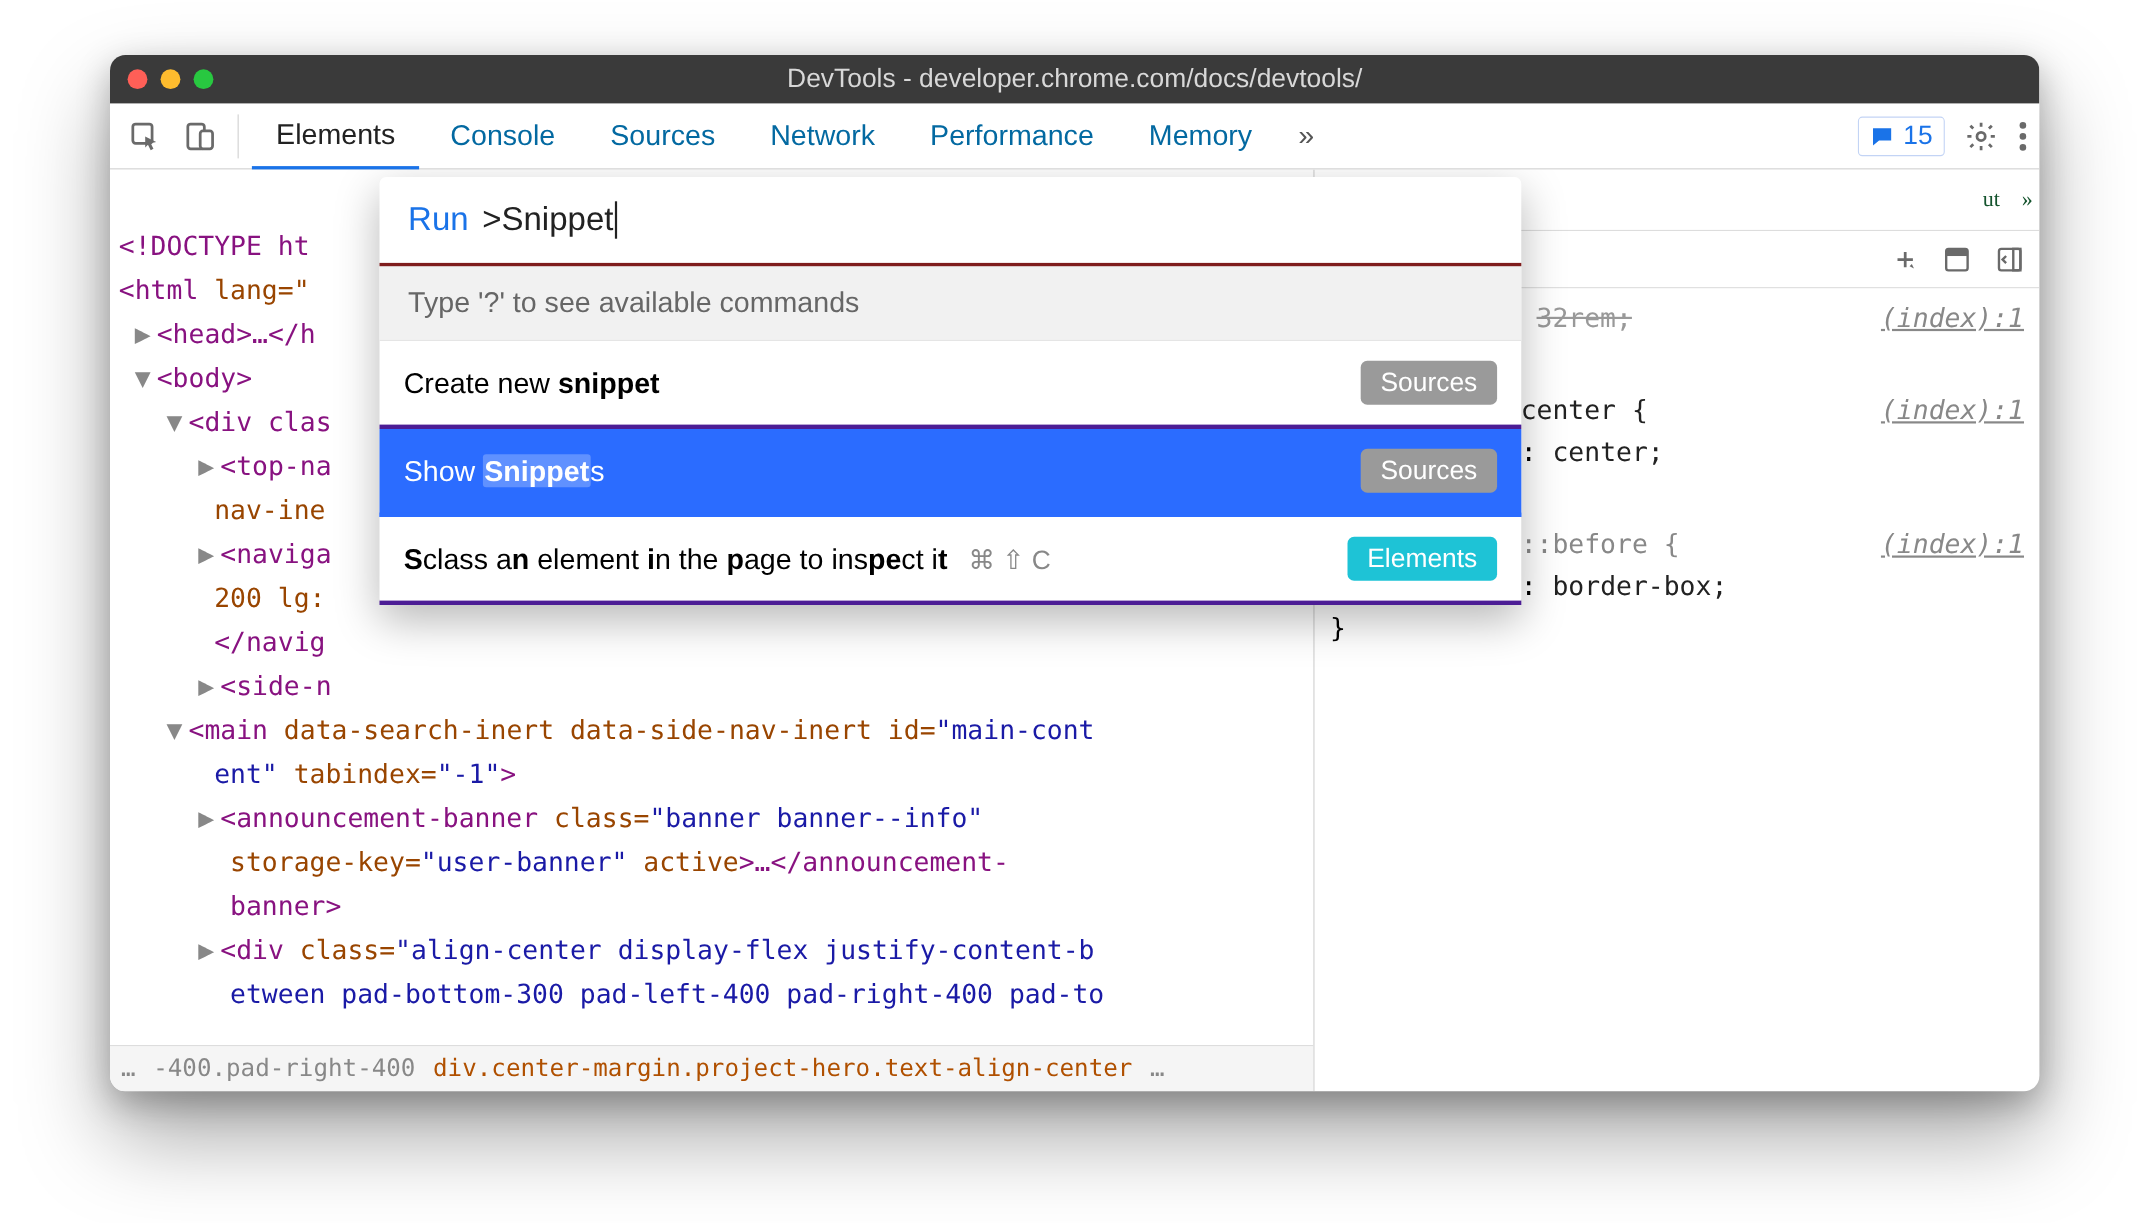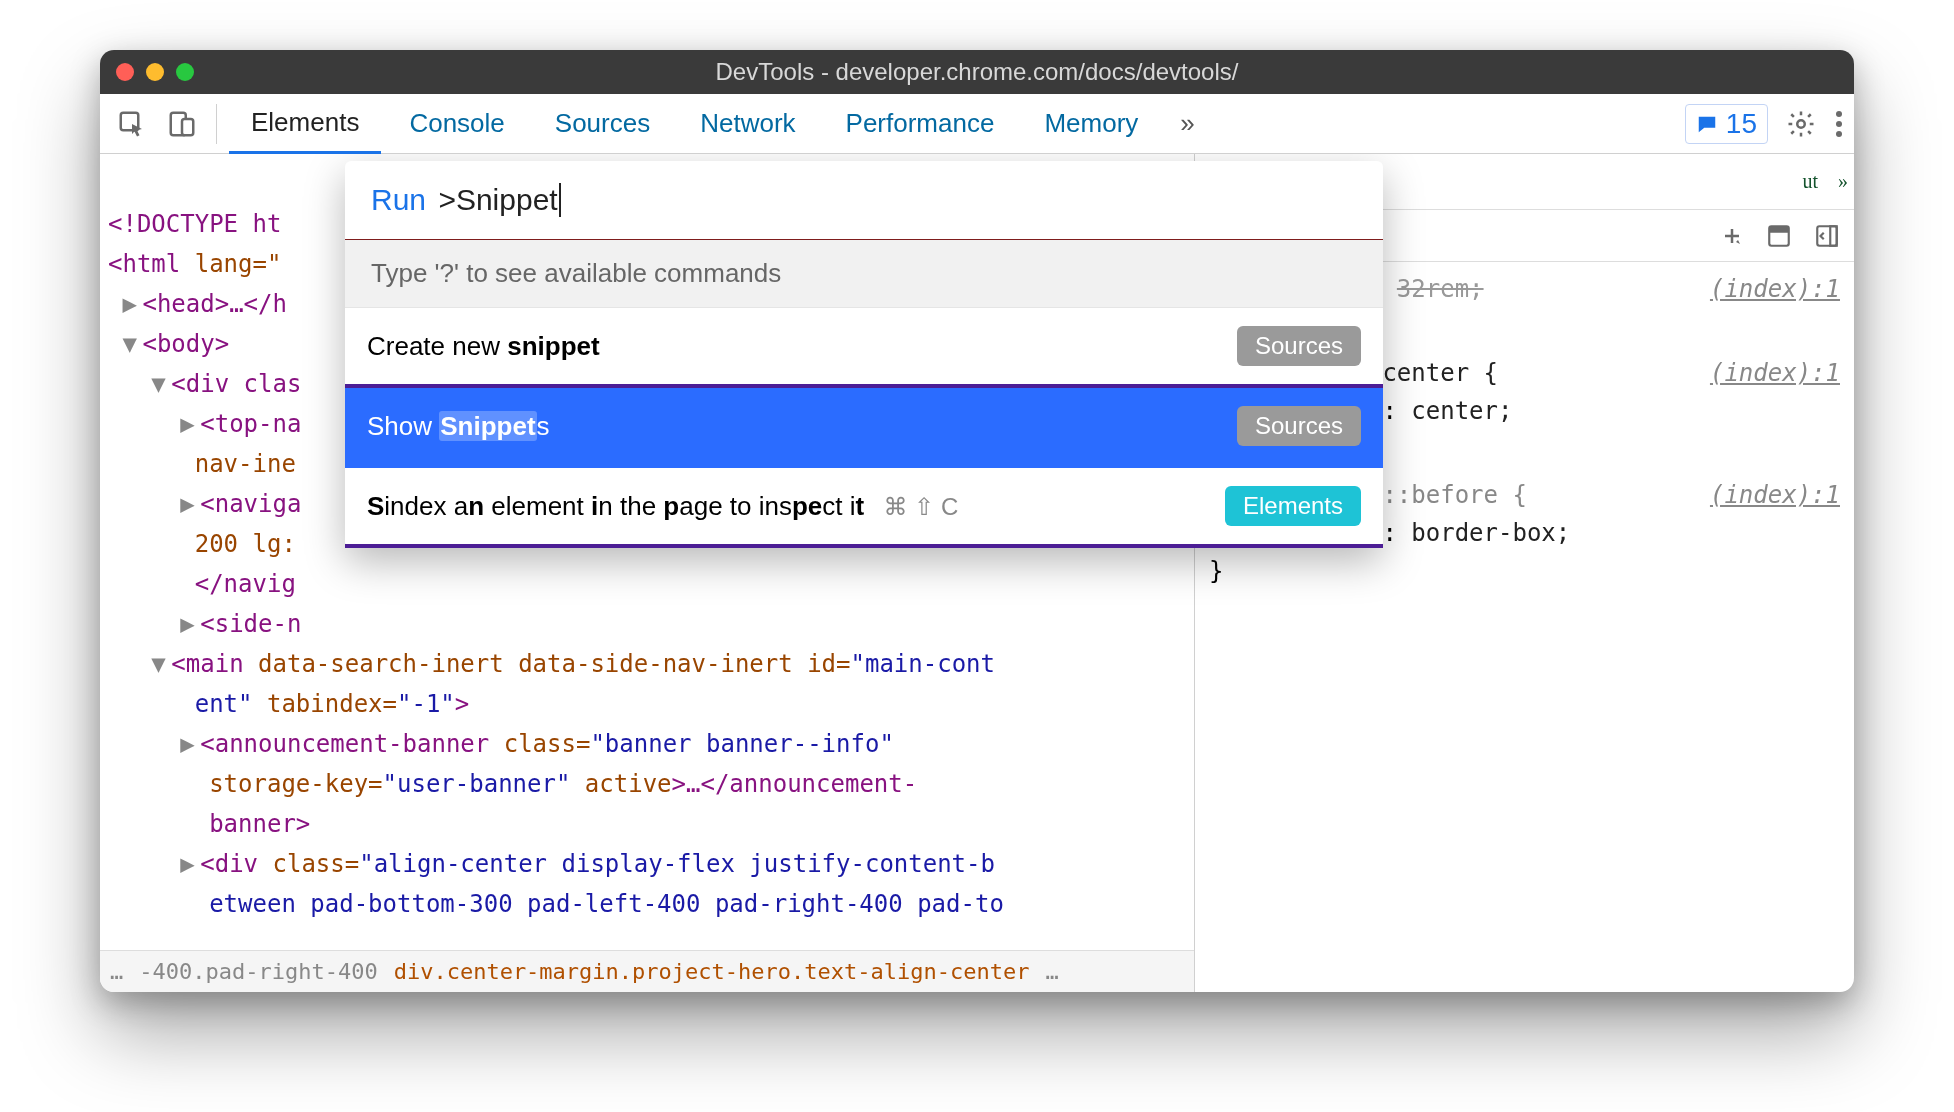--- a/index.html
+++ b/index.html
@@ -55,21 +55,21 @@
 .tab {
   padding: 0 22px; height: 60px; display:flex; align-items:center;
   font-size: 26px; color:#0369a1;
 }
 .tab.active { color:#222; border-bottom: 3px solid #1a73e8; }
 .overflow-chev { font-size: 26px; color:#555; padding: 0 14px; }
 .rhs { margin-left: auto; display:flex; align-items:center; gap:18px; }
 .badge {
   display:flex; align-items:center; gap:8px;
   border:1px solid #c3d4f5; border-radius:4px; padding:3px 10px;
-  color:#1a73e8; font-size:28px;
+  color:#1a73e8; font-size:24px;
 }
 .content { flex:1; display:flex; position:relative; overflow:hidden; }
 .dom-pane {
   flex:1; padding:10px 0 0 0;
   font-family: Menlo, Consolas, monospace;
   font-size: 24px; line-height: 40px;
   color:#222; overflow:hidden;
   display:flex; flex-direction:column;
 }
 .dom-body { flex:1; overflow:hidden; padding-left:8px; white-space:pre; }
@@ -108,21 +108,21 @@
   z-index:50;
   font-family:-apple-system, BlinkMacSystemFont, sans-serif;
 }
 .cmd-input-row {
   padding:22px 26px; font-size:30px; display:flex; align-items:center; gap:2px;
 }
 .cmd-run { color:#1a73e8; }
 .cmd-query { color:#222; border-right:2px solid #222; padding-right:1px; }
 .cmd-hint {
   background:#f1f1f1; padding:18px 26px; font-size:26px; color:#666;
-  border-top:1px solid #7f1d1d; border-bottom:1px solid #e5e5e5;
+  border-top:3px solid #7f1d1d; border-bottom:1px solid #e5e5e5;
 }
 .cmd-item {
   display:flex; align-items:center; justify-content:space-between;
   padding:18px 22px; font-size:26px; border-bottom:4px solid #4c1d95;
 }
 .cmd-item.selected { background:#2b6cff; color:#fff; border-bottom-color:#2b6cff;}
 .cmd-chip {
   background:#9a9a9a; color:#fff; border-radius:6px;
   padding:6px 18px; font-size:24px;
 }
@@ -282,21 +282,21 @@
 
       <div class="cmd-item selected">
         <div>
           <span>Show </span><span class="b" style="background:rgba(255,255,255,0.25);border-radius:3px;padding:0 1px">Snippet</span><span>s</span>
         </div>
         <span class="cmd-chip">Sources</span>
       </div>
 
       <div class="cmd-item">
         <div>
-          <span class="b">S</span><span>index a</span><span class="b">n</span><span> element </span><span class="b">i</span><span>n the </span><span class="b">p</span><span>age to ins</span><span class="b">pe</span><span>ct i</span><span class="b">t</span>
+          <span class="b">S</span><span>class a</span><span class="b">n</span><span> element </span><span class="b">i</span><span>n the </span><span class="b">p</span><span>age to ins</span><span class="b">pe</span><span>ct i</span><span class="b">t</span>
           <span class="cmd-shortcut">⌘ ⇧ C</span>
         </div>
         <span class="cmd-chip blue">Elements</span>
       </div>
     </div>
 
   </div>
 </div>
 
 </body></html>

